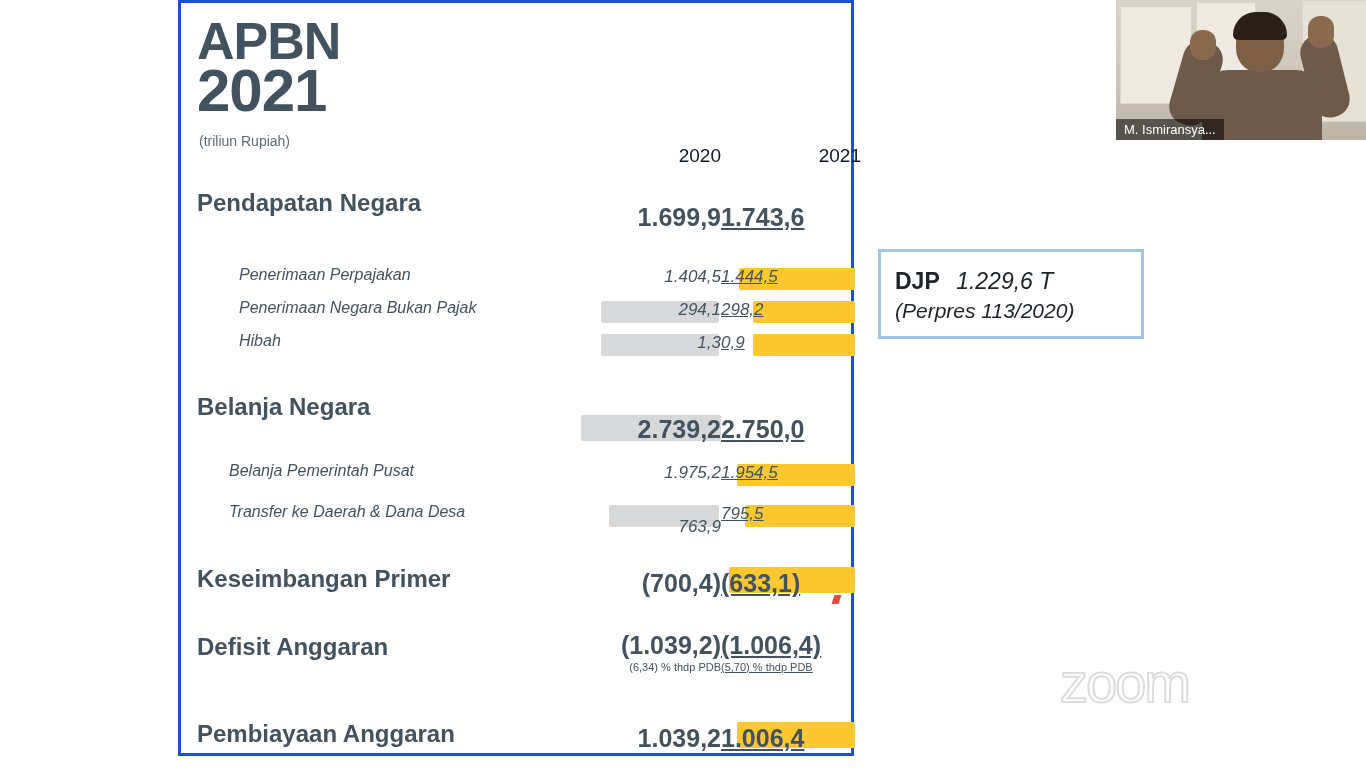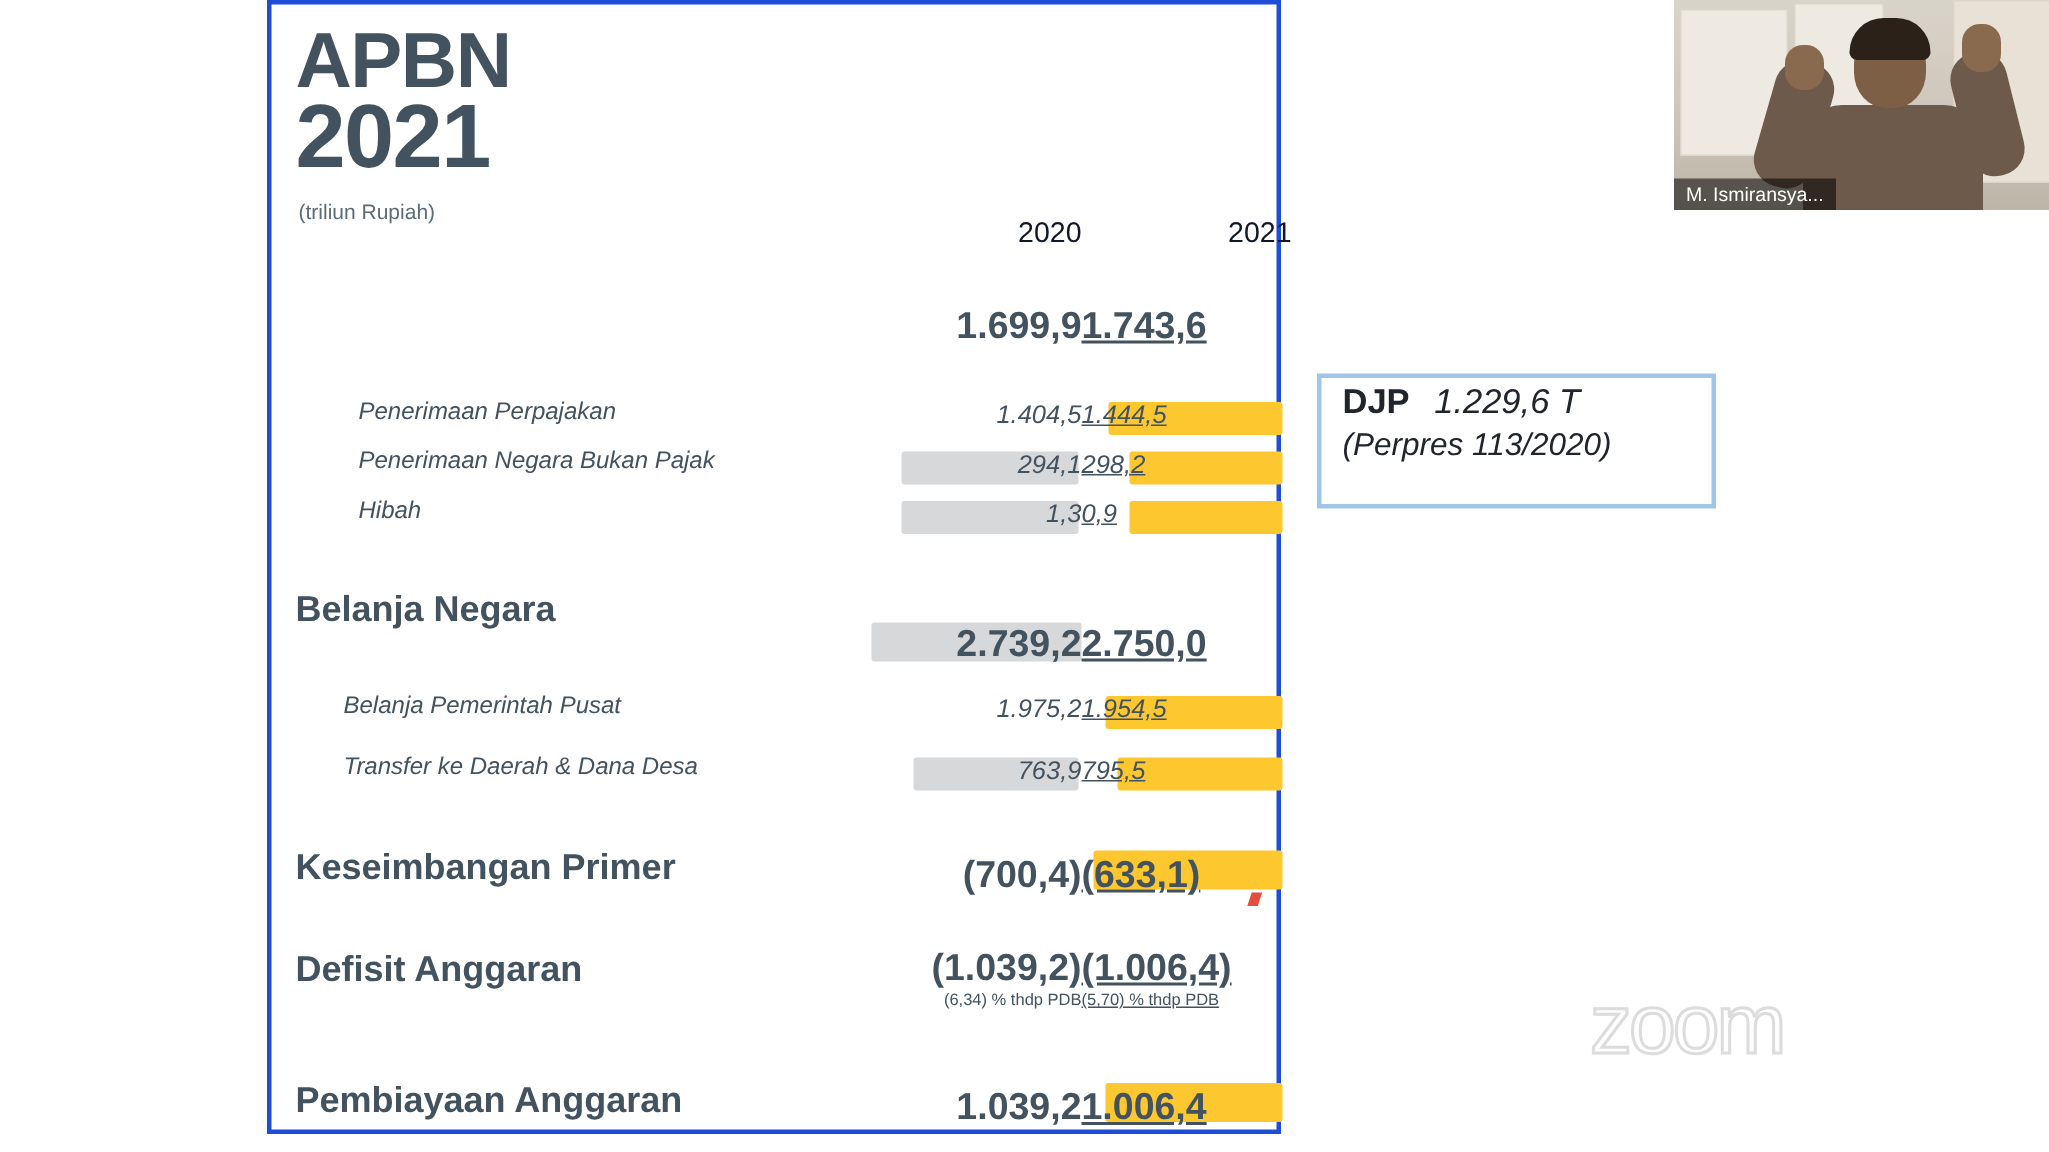--- a/index.html
+++ b/index.html
@@ -168,21 +168,21 @@
   
   #djp-box {
     position: absolute;
     left: 878px;
     top: 249px;
     width: 266px;
     height: 90px;
     background: #ffffff;
     border: 3px solid #9fc5e8;
     box-sizing: border-box;
-    padding: 2px 14px;
+    padding: 16px 14px;
   }
   #djp-line1 {
     font-size: 23px;
     color: #20242b;
     white-space: nowrap;
   }
   #djp-line1 .djp-name { font-weight: bold; }
   #djp-line1 .djp-val { font-style: italic; margin-left: 10px; }
   #djp-line2 {
     font-size: 21px;
@@ -319,20 +319,21 @@
       <span class="l1">APBN</span>
       <span class="l2">2021</span>
     </div>
     <div id="apbn-sub">(triliun Rupiah)</div>
 
 
     <div class="year-head" id="year-2020">2020</div>
     <div class="year-head" id="year-2021">2021</div>
 
     <div class="row major" style="top:186px;height:62px;">
+      <div class="label" style="top:0px;width:330px;">Pendapatan Negara</div>
       <div class="v2020" style="top:14px;">1.699,9</div>
       <div class="v2021" style="top:14px;">1.743,6</div>
     </div>
 
     <div class="row sub" style="top:263px;">
       <div class="hl-yellow" style="left:558px;top:2px;width:116px;height:22px;"></div>
       <div class="label">Penerimaan Perpajakan</div>
       <div class="v2020" style="top:1px;">1.404,5</div>
       <div class="v2021" style="top:1px;">1.444,5</div>
     </div>
@@ -364,21 +365,21 @@
       <div class="hl-yellow" style="left:556px;top:2px;width:118px;height:22px;"></div>
       <div class="label" style="left:48px;">Belanja Pemerintah Pusat</div>
       <div class="v2020" style="top:1px;">1.975,2</div>
       <div class="v2021" style="top:1px;">1.954,5</div>
     </div>
 
     <div class="row sub" style="top:500px;">
       <div class="hl-gray" style="left:428px;top:2px;width:110px;height:22px;"></div>
       <div class="hl-yellow" style="left:564px;top:2px;width:110px;height:22px;"></div>
       <div class="label" style="left:48px;">Transfer ke Daerah &amp; Dana Desa</div>
-      <div class="v2020" style="top:1px;">763,9</div>
+      <div class="v2020" style="top:14px;">763,9</div>
       <div class="v2021" style="top:1px;">795,5</div>
     </div>
 
     <div class="row major" style="top:560px;height:40px;">
       <div class="hl-yellow" style="left:548px;top:4px;width:126px;height:26px;"></div>
       <div class="label" style="top:2px;width:360px;">Keseimbangan Primer</div>
       <div class="v2020" style="top:6px;">(700,4)</div>
       <div class="v2021" style="top:6px;">(633,1)</div>
     </div>
     <div id="red-tick"></div>

